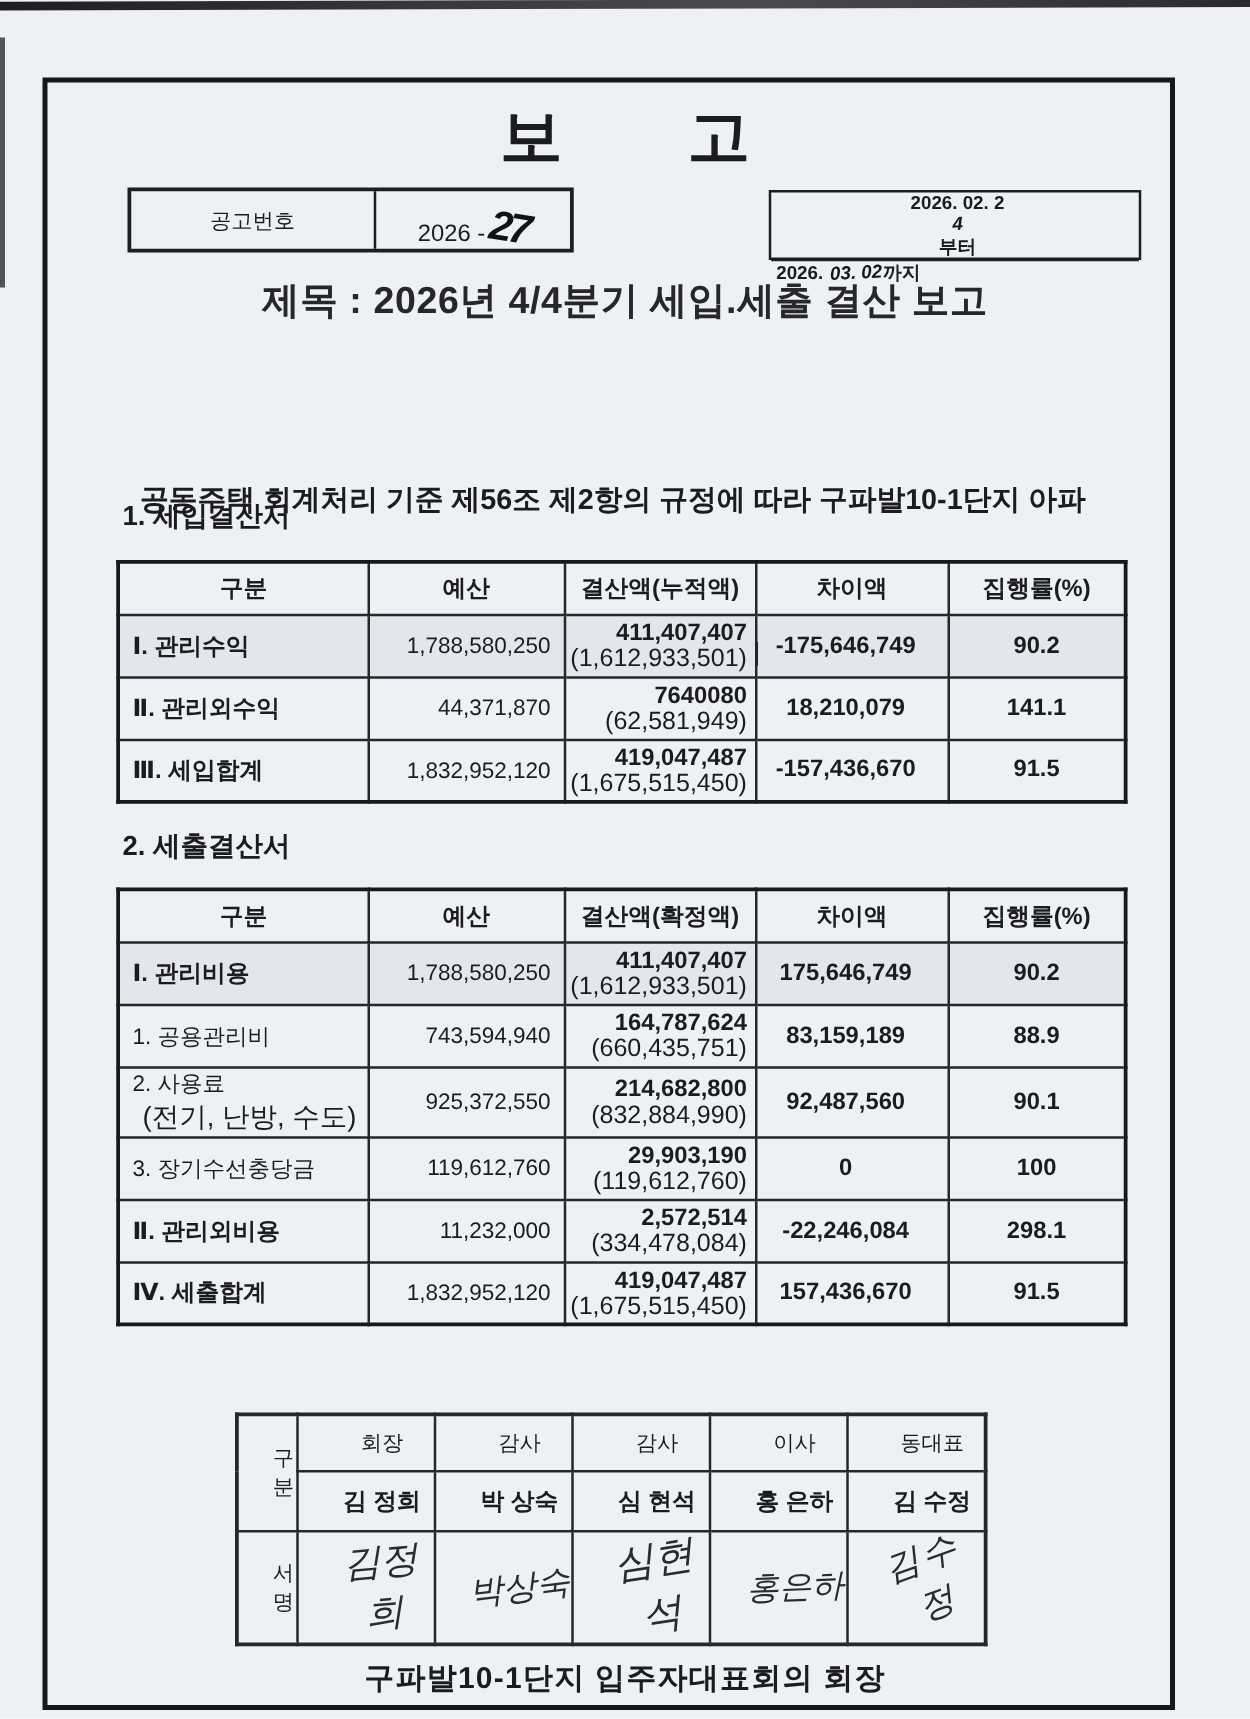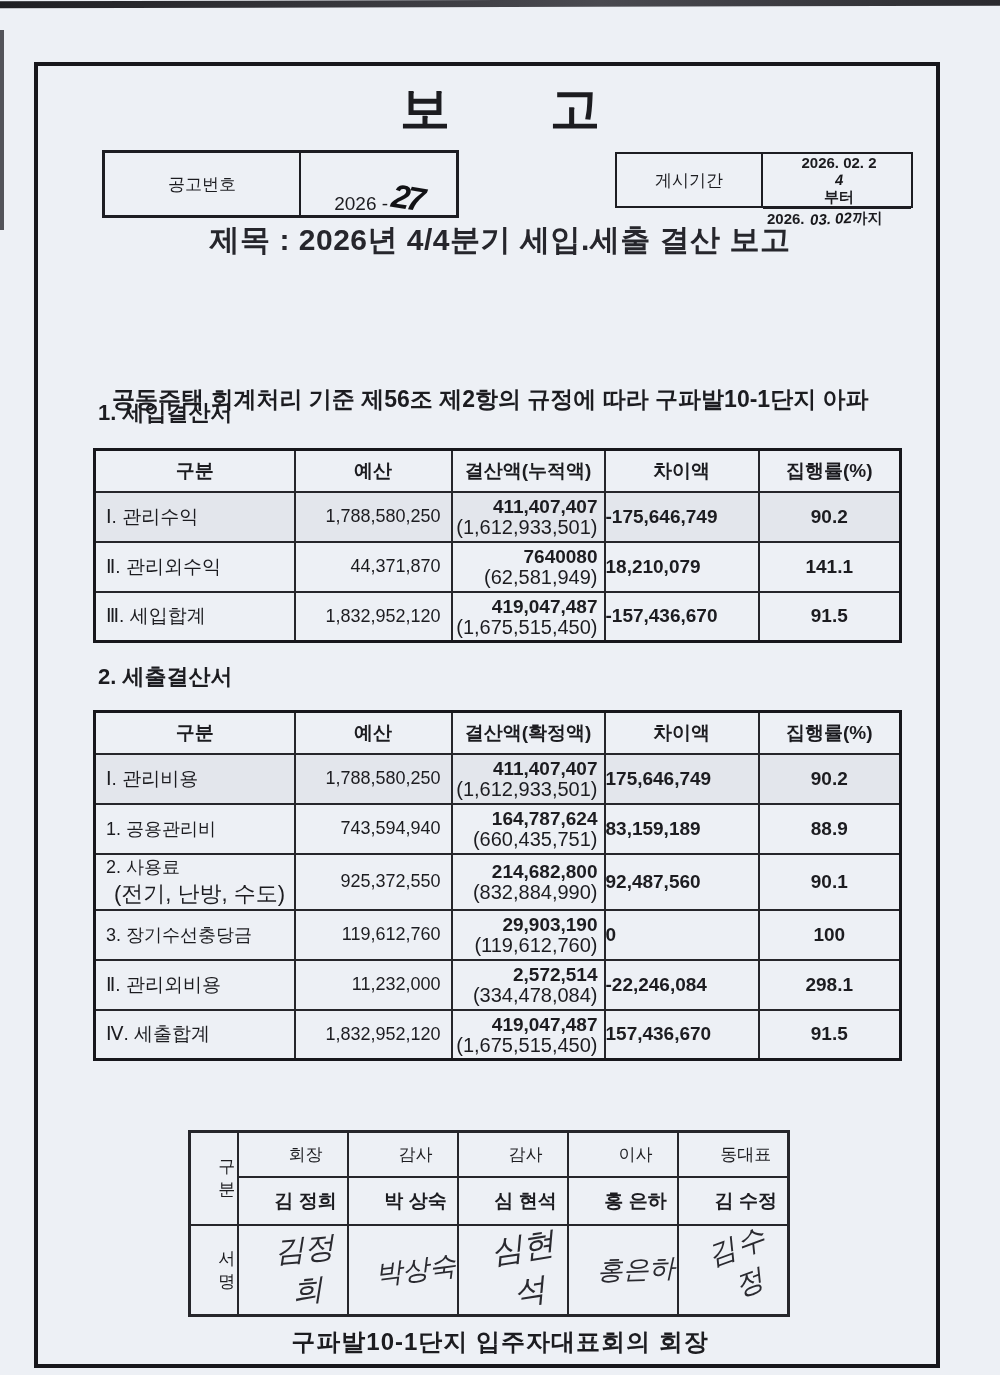--- a/index.html
+++ b/index.html
@@ -25,21 +25,21 @@
     position:absolute; left:34px; top:62px; width:906px; height:1306px;
     border:4px solid #17171c;
   }
   .doc-title{
     position:absolute; left:0; top:76px; width:1000px;
     text-align:center; font-size:50px; font-weight:bold;
     letter-spacing:2.0em; text-indent:2.0em; white-space:nowrap;
   }
   
   .notice-box{
-    position:absolute; left:102px; top:150px; width:357px; height:68px;
+    position:absolute; left:102px; top:150px; width:357px; height:52px;
     border:3px solid #1d1d22; display:flex;
   }
   .notice-box .lbl{
     width:196px; border-right:2px solid #1d1d22;
     display:flex; align-items:center; justify-content:center;
     font-size:17px;
   }
   .notice-box .val{
     flex:1; display:flex; align-items:flex-end; justify-content:center;
     font-size:19px; gap:4px;
@@ -90,28 +90,28 @@
   #table2{ top:710px; }
   table.fin th, table.fin td{
     border:2px solid #26262b; overflow:hidden; vertical-align:middle;
   }
   table.fin{ border:3px solid #17171c; }
   table.fin th{
     font-size:19px; font-weight:bold; text-align:center; height:42px;
   }
   table.fin tr.shaded td{ background:#e3e6ec; }
   td.c-label{ text-align:left; padding-left:10px; font-size:19px; }
-  td.c-label.main{ font-weight:normal; }
+  td.c-label.main{ font-weight:bold; }
   td.c-label.sub{ font-weight:normal; font-size:18px; }
   td.c-label .l2{ font-size:22px; padding-left:8px; }
   td.c-budget{ text-align:right; padding-right:10px; font-size:18px; }
   td.c-settle{ text-align:right; padding-right:6px;margin-left:28px; }
   td.c-settle .amt-main{ font-size:19px; font-weight:bold; line-height:22px; }
   td.c-settle .amt-sub{ font-size:20px; line-height:19px; }
-  td.c-diff{ text-align:left; padding-right:10px; font-size:19px; font-weight:bold; }
+  td.c-diff{ text-align:center; padding-right:10px; font-size:19px; font-weight:bold; }
   td.c-rate{ text-align:center; font-size:19px; font-weight:bold; }
   table.fin tbody tr{ height:50px; }
   
   table.sig{
     position:absolute; left:188px; top:1130px; border-collapse:collapse;
     table-layout:fixed; width:599px; border:3px solid #26262b;
   }
   table.sig td{ border:2px solid #26262b; text-align:center; vertical-align:middle;padding-left:26px; }
   .sig-gubun{ font-size:17px; }
   .sig-role{ font-size:17px; height:45px; }
@@ -143,21 +143,20 @@
 
   <div class="notice-box">
     <div class="lbl">공고번호</div>
     <div class="val">
       <span>2026 -</span>
       <span class="hand-number">27</span>
     </div>
   </div>
 
   <div class="period-box">
-    <div class="lbl">게시기간</div>
     <div class="dates">
       <div class="row"><span>2026. 02. 2</span><span class="hand-date">4</span><span>부터</span></div>
       <div class="row"><span>2026.</span><span> </span><span class="hand-date">03. 02</span><span>까지</span></div>
     </div>
   </div>
 
   <div class="subject">제목 : 2026년 4/4분기 세입.세출 결산 보고</div>
 
   <div class="body-text">
     <div>공동주택 회계처리 기준 제56조 제2항의 규정에 따라 구파발10-1단지 아파</div>

